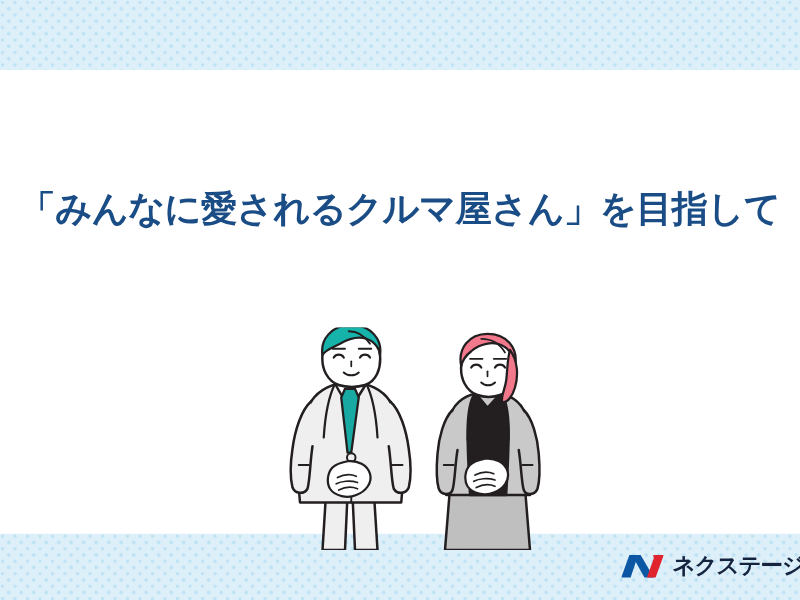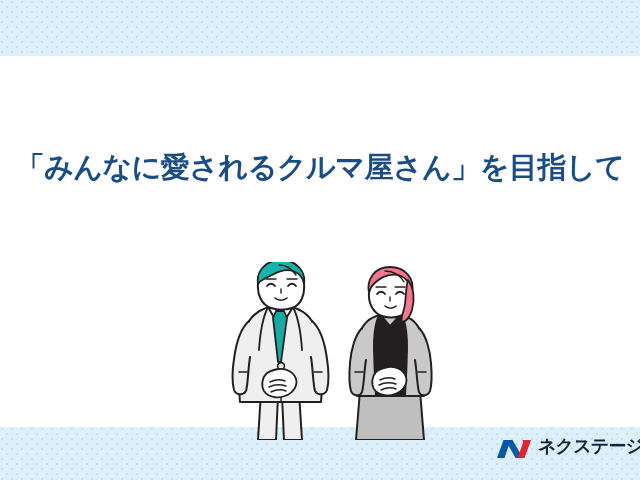--- a/index.html
+++ b/index.html
@@ -87,20 +87,21 @@
   #illustration svg { display: block; }
 
   
   #logo {
     position: absolute;
     left: 497px;
     top: 437px;
     width: 128px;
     height: 32px;
     display: flex;
+    align-items: center;
     gap: 7px;
     z-index: 8;
   }
   #logo-mark { width: 34px; height: 24px; flex: 0 0 auto; }
   #logo-wordmark {
     font-family: "DejaVu Sans", "Liberation Sans", sans-serif;
     font-size: 18px;
     font-weight: 700;
     letter-spacing: -0.8px;
     color: #14243f;

